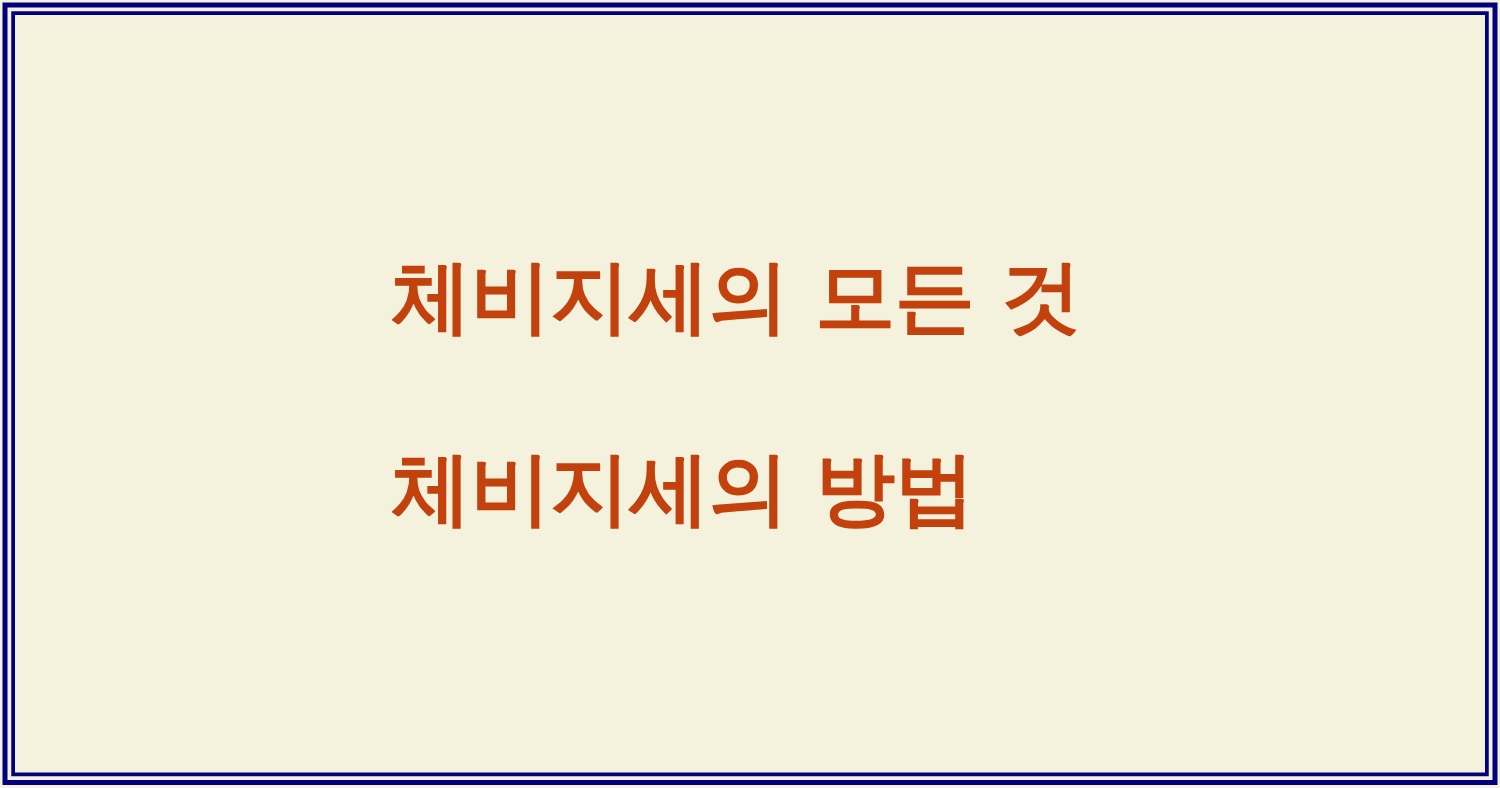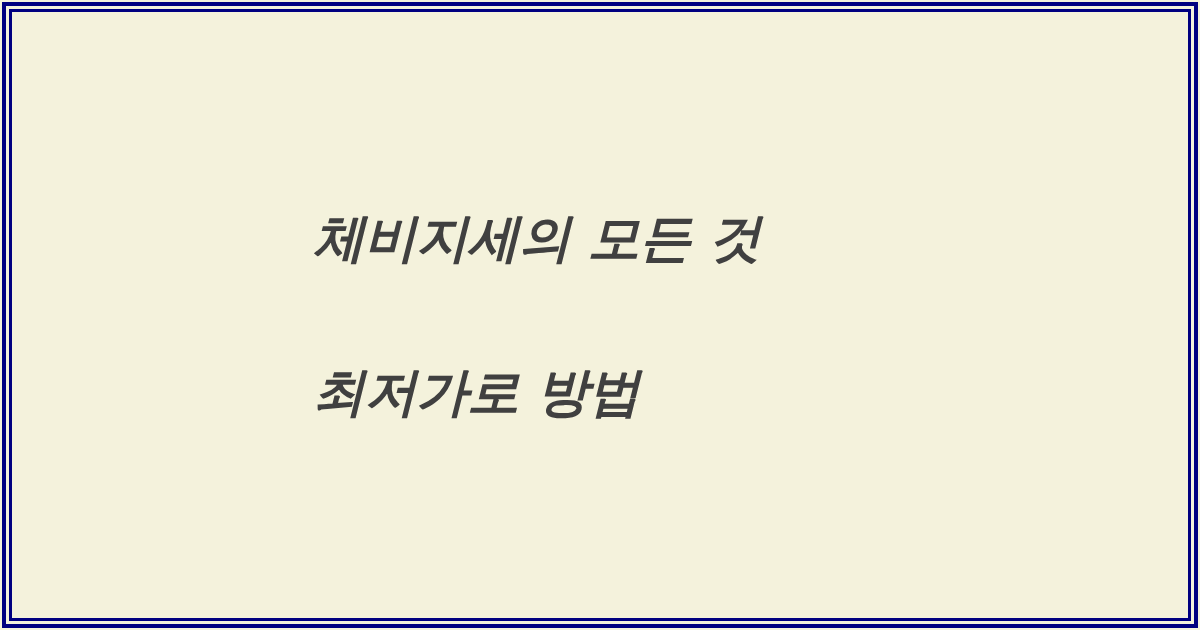--- a/index.html
+++ b/index.html
@@ -60,44 +60,43 @@
     align-items: center;
     justify-content: flex-start;
     box-sizing: border-box;
   }
 
   .headline {
     margin: 0;
     padding: 0 0 0 313px;
     max-width: 900px;
     font-family: "DejaVu Sans", "Liberation Sans", sans-serif;
-    font-size: 52px;
+    font-size: 64px;
     font-weight: 700;
     line-height: 77px;
     letter-spacing: -0.5px;
-    color: #404040;
+    color: #c2410c;
     text-align: left;
     word-break: keep-all;
     white-space: pre-line;
-    font-style: italic;
   }
 
   .headline .line {
     display: block;
   }
 </style>
 </head>
 <body>
 
 <div class="og-card">
 
   <div class="frame-outer"></div>
 
   <div class="frame-inner"></div>
 
   <div class="content">
     <h1 class="headline">
       <span class="line">체비지세의 모든 것</span>
-      <span class="line">최저가로 방법</span>
+      <span class="line">체비지세의 방법</span>
     </h1>
   </div>
 
 </div>
 
 </body></html>

